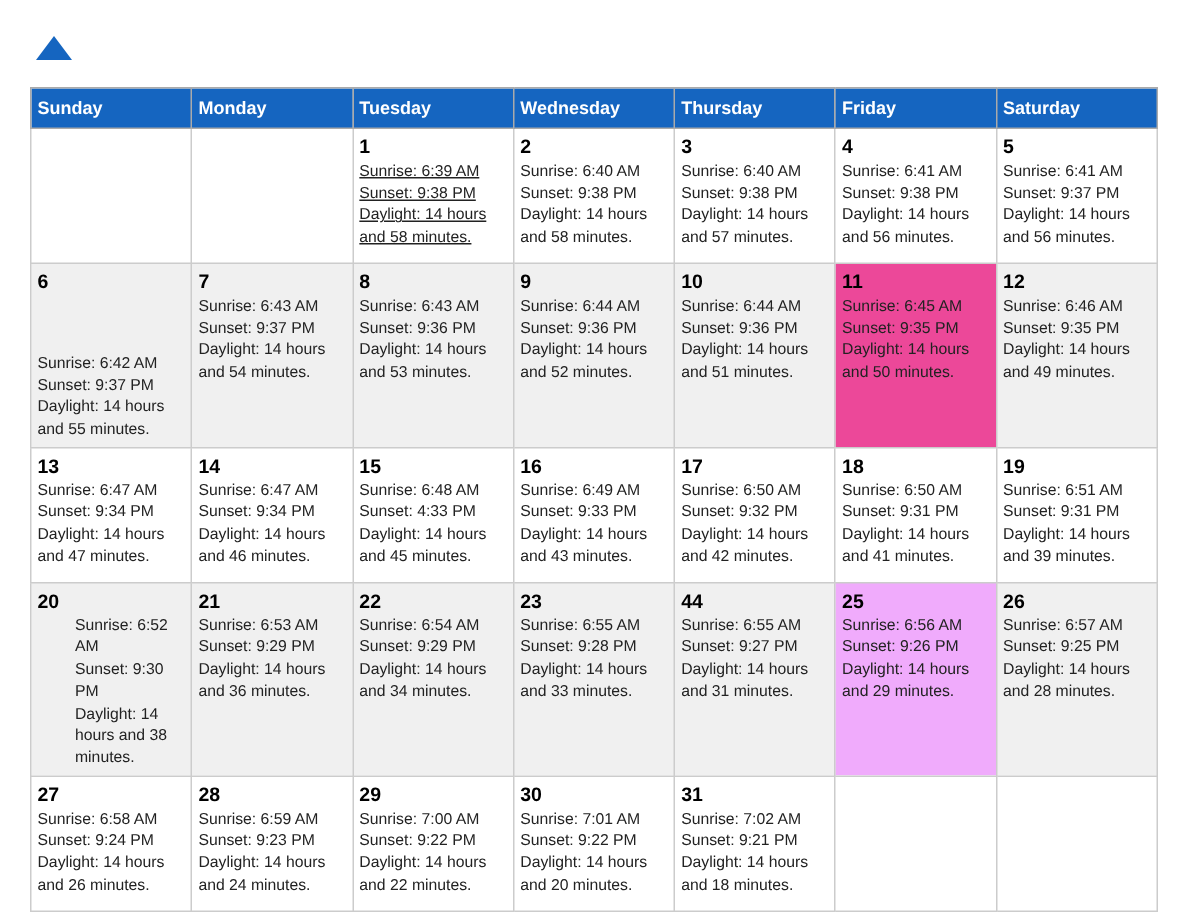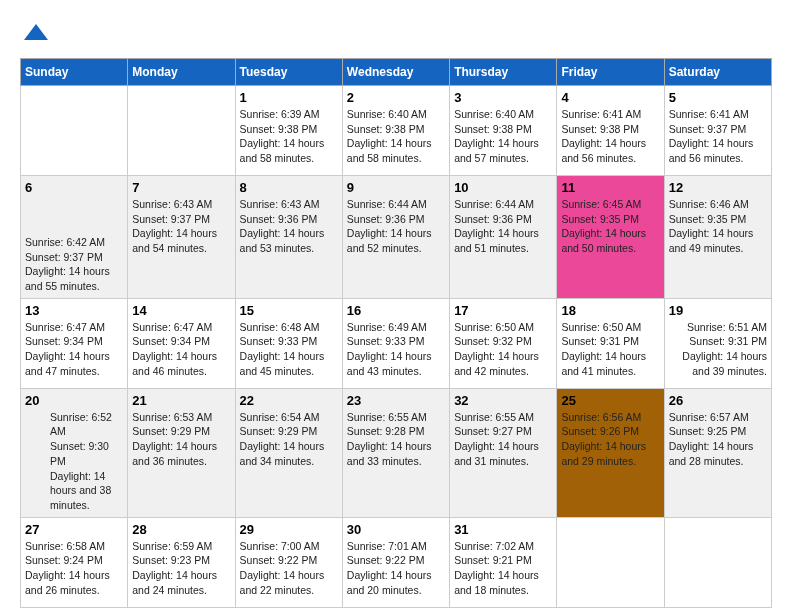--- a/index.html
+++ b/index.html
@@ -104,21 +104,21 @@
         <th>Friday</th>
         <th>Saturday</th>
       </tr>
   </thead>
   <tbody id="calendar-body">
   <tr>
         <td class="empty-cell"></td>
         <td class="empty-cell"></td>
         <td>
           <span class="day-num">1</span>
-          <div class="day-info" style="white-space: pre-line;">Sunrise: 6:39 AM
+          <div class="day-info" style="white-space: pre-line; text-decoration: underline;">Sunrise: 6:39 AM
 Sunset: 9:38 PM
 Daylight: 14 hours and 58 minutes.</div>
         </td>
         <td>
           <span class="day-num">2</span>
           <div class="day-info" style="white-space: pre-line;">Sunrise: 6:40 AM
 Sunset: 9:38 PM
 Daylight: 14 hours and 58 minutes.</div>
         </td>
         <td>
@@ -193,21 +193,21 @@
         </td>
         <td>
           <span class="day-num">14</span>
           <div class="day-info" style="white-space: pre-line;">Sunrise: 6:47 AM
 Sunset: 9:34 PM
 Daylight: 14 hours and 46 minutes.</div>
         </td>
         <td>
           <span class="day-num">15</span>
           <div class="day-info" style="white-space: pre-line;">Sunrise: 6:48 AM
-Sunset: 9:33 PM
+Sunset: 4:33 PM
 Daylight: 14 hours and 45 minutes.</div>
         </td>
         <td>
           <span class="day-num">16</span>
           <div class="day-info" style="white-space: pre-line;">Sunrise: 6:49 AM
 Sunset: 9:33 PM
 Daylight: 14 hours and 43 minutes.</div>
         </td>
         <td>
           <span class="day-num">17</span>
@@ -216,21 +216,21 @@
 Daylight: 14 hours and 42 minutes.</div>
         </td>
         <td>
           <span class="day-num">18</span>
           <div class="day-info" style="white-space: pre-line;">Sunrise: 6:50 AM
 Sunset: 9:31 PM
 Daylight: 14 hours and 41 minutes.</div>
         </td>
         <td>
           <span class="day-num">19</span>
-          <div class="day-info" style="white-space: pre-line; text-align: right;">Sunrise: 6:51 AM
+          <div class="day-info" style="white-space: pre-line;">Sunrise: 6:51 AM
 Sunset: 9:31 PM
 Daylight: 14 hours and 39 minutes.</div>
         </td>
       </tr>
       <tr>
         <td style="background: rgb(240, 240, 240);">
           <span class="day-num">20</span>
           <div class="day-info" style="white-space: pre-line; margin-left: 25px;">Sunrise: 6:52 AM
 Sunset: 9:30 PM
 Daylight: 14 hours and 38 minutes.</div>
@@ -247,26 +247,26 @@
 Sunset: 9:29 PM
 Daylight: 14 hours and 34 minutes.</div>
         </td>
         <td style="background: rgb(240, 240, 240);">
           <span class="day-num">23</span>
           <div class="day-info" style="white-space: pre-line;">Sunrise: 6:55 AM
 Sunset: 9:28 PM
 Daylight: 14 hours and 33 minutes.</div>
         </td>
         <td style="background: rgb(240, 240, 240);">
-          <span class="day-num">32</span>
+          <span class="day-num">44</span>
           <div class="day-info" style="white-space: pre-line;">Sunrise: 6:55 AM
 Sunset: 9:27 PM
 Daylight: 14 hours and 31 minutes.</div>
         </td>
-        <td style="background: #a16207;">
+        <td style="background: #f0abfc;">
           <span class="day-num">25</span>
           <div class="day-info" style="white-space: pre-line;">Sunrise: 6:56 AM
 Sunset: 9:26 PM
 Daylight: 14 hours and 29 minutes.</div>
         </td>
         <td style="background: rgb(240, 240, 240);">
           <span class="day-num">26</span>
           <div class="day-info" style="white-space: pre-line;">Sunrise: 6:57 AM
 Sunset: 9:25 PM
 Daylight: 14 hours and 28 minutes.</div>

